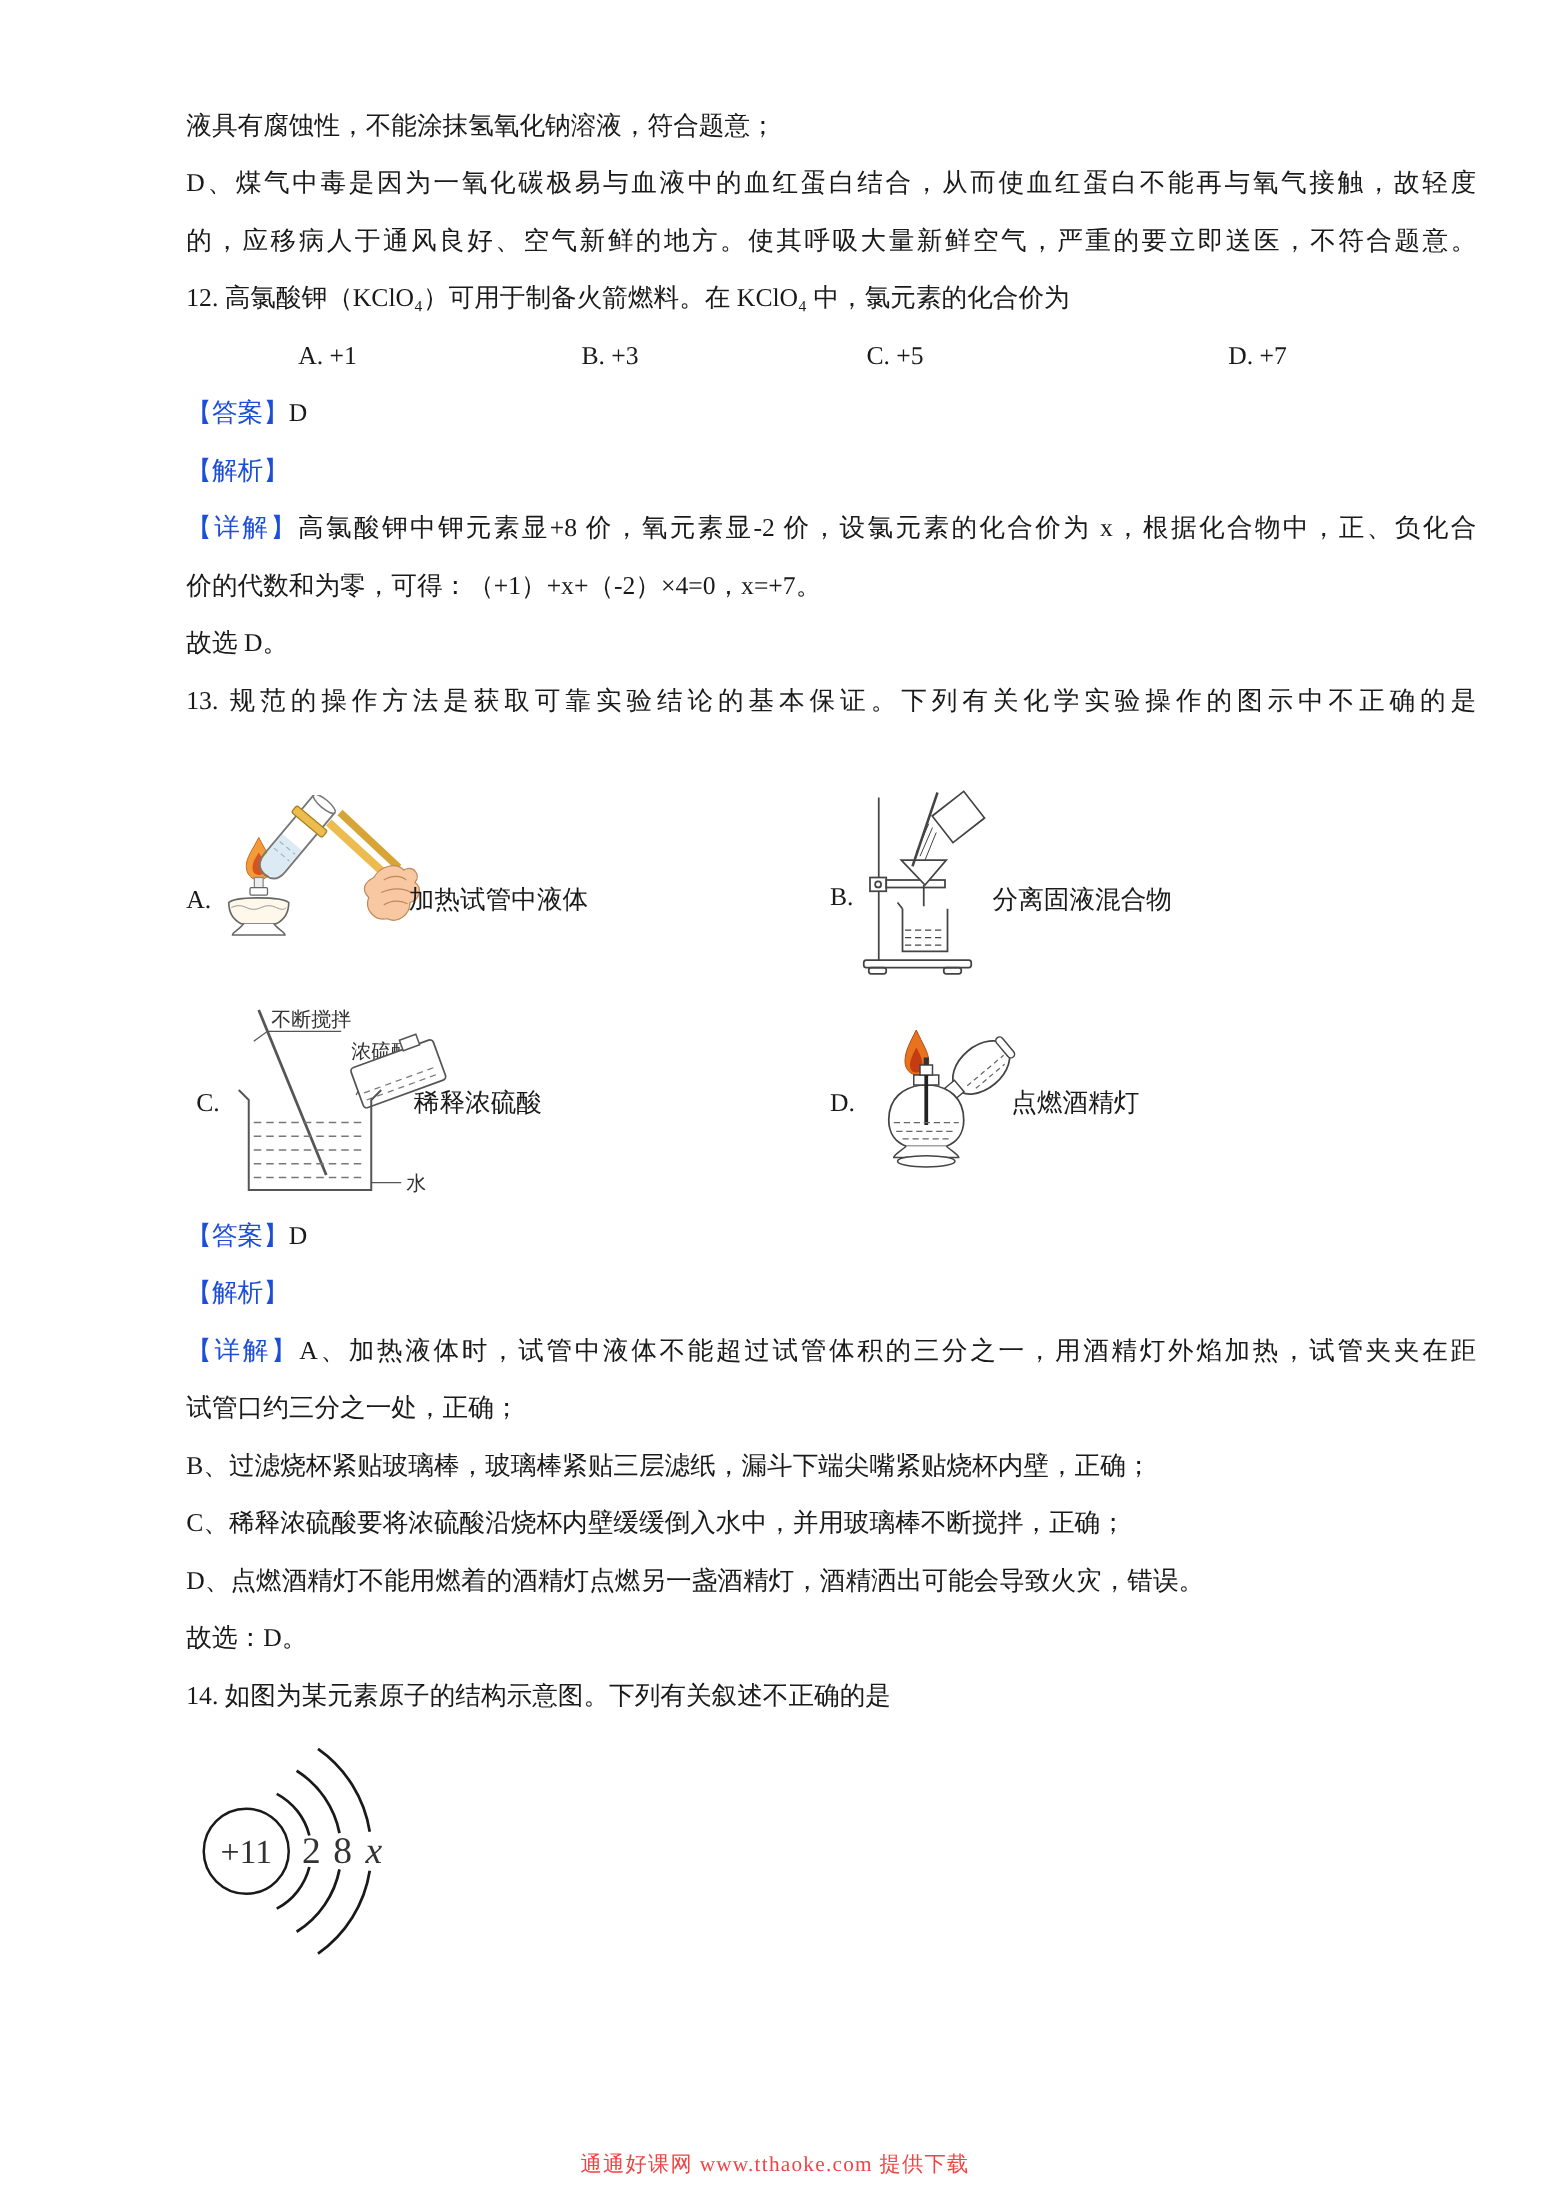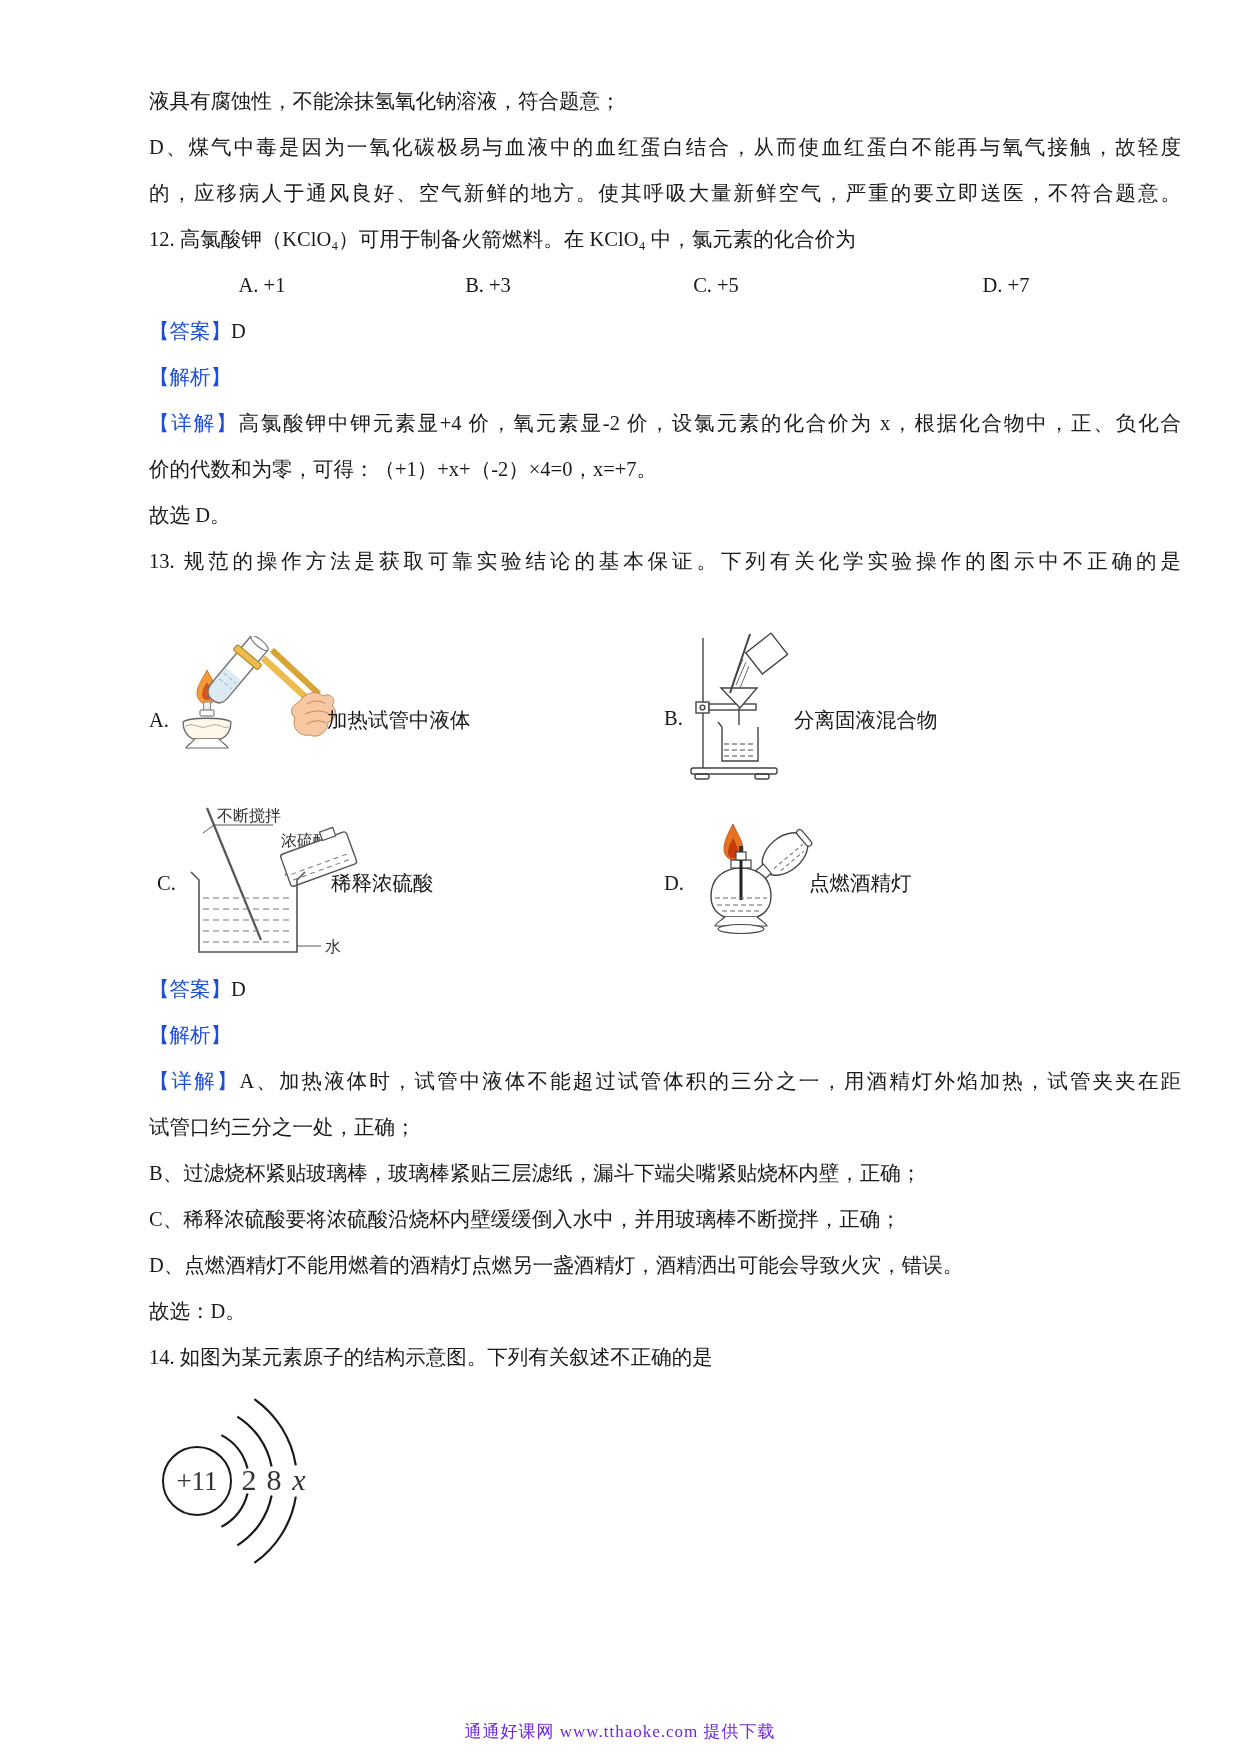--- a/index.html
+++ b/index.html
@@ -15,21 +15,21 @@
   .opts{display:grid;grid-template-columns:226px 226px 230px 1fr;height:46px;line-height:46px;font-size:20.5px;text-align:center;}
   .blue{color:#1d4ed8;}
   .diagrams{position:relative;height:382px;}
   .dg-label{position:absolute;font-size:20.5px;line-height:28px;}
   .dg-caption{position:absolute;font-size:20.5px;line-height:28px;white-space:nowrap;}
   .dg-svg{position:absolute;}
   svg text{font-family:"Liberation Serif","DejaVu Serif",serif;fill:#333;}
   .atom-wrap{margin-top:4px;height:200px;}
   .footer{
     position:absolute;left:0;top:1720px;width:1240px;text-align:center;
-    font-size:17px;color:#6d28d9;letter-spacing:1px;
+    font-size:17px;color:#ef4444;letter-spacing:1px;
   }
 </style>
 </head>
 <body>
 
 <div class="doc">
 
   <div class="tblock1">
     <div class="ln">液具有腐蚀性，不能涂抹氢氧化钠溶液，符合题意；</div>
     <div class="ln just">D、煤气中毒是因为一氧化碳极易与血液中的血红蛋白结合，从而使血红蛋白不能再与氧气接触，故轻度</div>
@@ -42,21 +42,21 @@
       <span>C. +5</span>
       <span>D. +7</span>
     </div>
     <div class="ln">
       <span class="blue">【答案】</span><span>D</span>
     </div>
     <div class="ln">
       <span class="blue">【解析】</span>
     </div>
     <div class="ln just">
-      <span class="blue">【详解】</span><span>高氯酸钾中钾元素显+4 价，氧元素显-2 价，设氯元素的化合价为 x，根据化合物中，正、负化合</span>
+      <span class="blue">【详解】</span><span>高氯酸钾中钾元素显+8 价，氧元素显-2 价，设氯元素的化合价为 x，根据化合物中，正、负化合</span>
     </div>
     <div class="ln">价的代数和为零，可得：（+1）+x+（-2）×4=0，x=+7。</div>
     <div class="ln">故选 D。</div>
 
     <div class="ln just">13. 规范的操作方法是获取可靠实验结论的基本保证。下列有关化学实验操作的图示中不正确的是</div>
   </div>
 
   <div class="diagrams">
 
     <div class="dg-label" style="left:0;top:122px;">A.</div>

